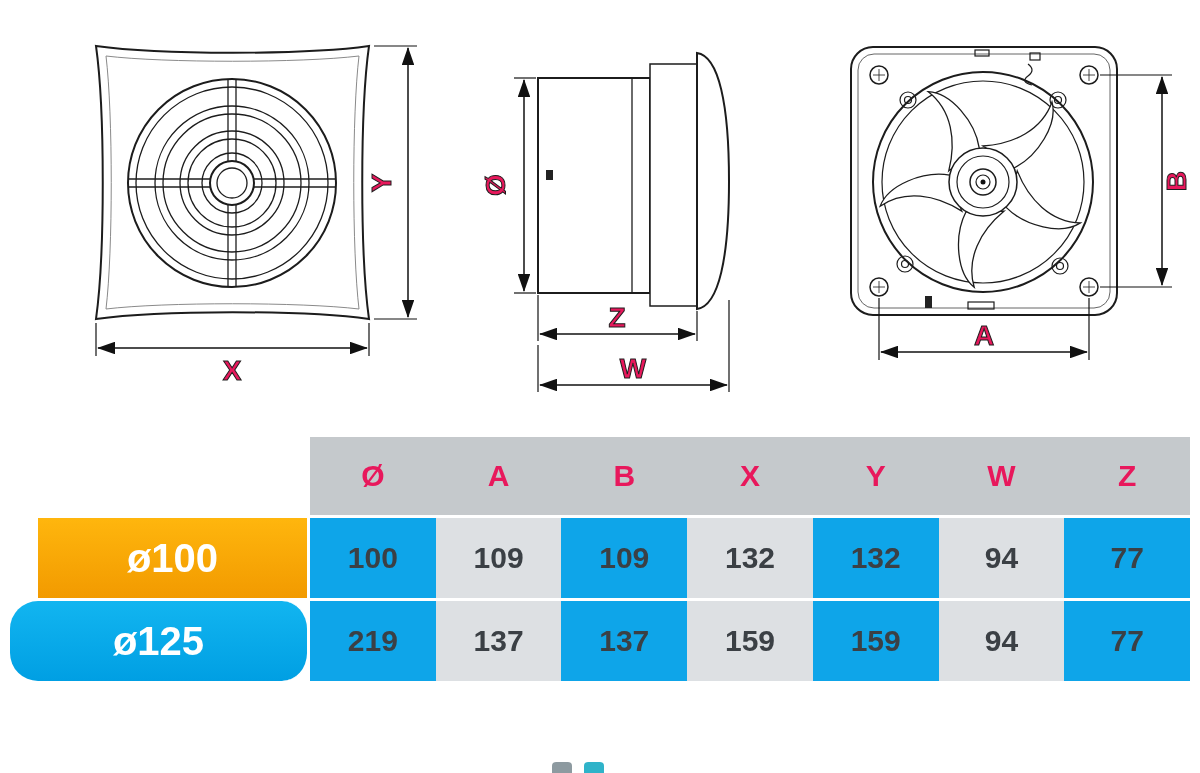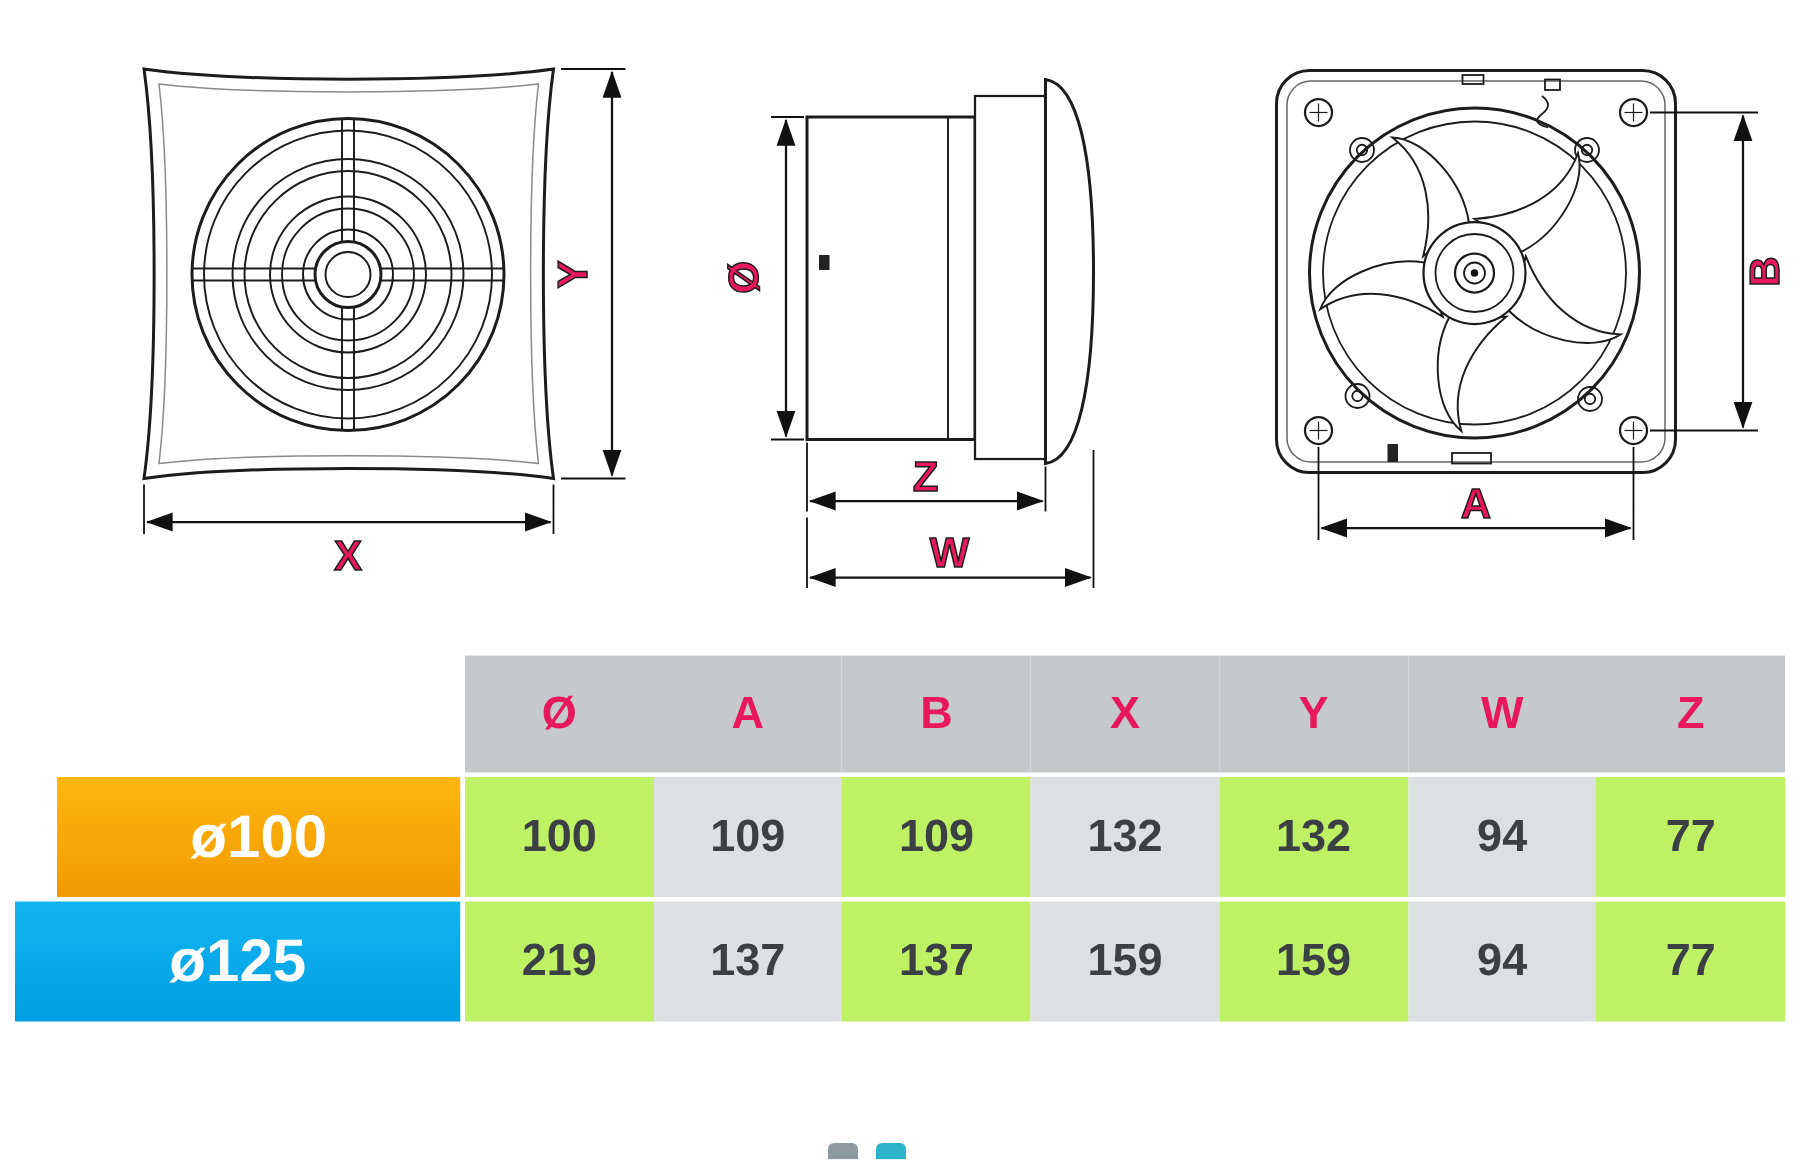--- a/index.html
+++ b/index.html
@@ -19,30 +19,30 @@
   .dim-table {
     position:absolute; left:10px; top:437px; width:1180px;
     display:grid;
     grid-template-columns:300px repeat(7, 1fr);
     grid-template-rows:78px 80px 80px;
     row-gap:3px;
   }
   .cell { display:flex; align-items:center; justify-content:center; }
   .spacer { background:transparent; border-right:3px solid #ffffff; }
   .head { background:#c5c9cc; color:#e8185c; font-size:30px; font-weight:bold; }
-  .col-dark  { background:#bef264; }
+  .col-dark  { background:#0ea5e9; }
   .col-light { background:#dde0e3; }
   .val { color:#3b4045; font-size:30px; font-weight:bold; }
   .row-label {
     color:#ffffff; font-size:40px; font-weight:bold;
     display:flex; align-items:center; justify-content:center;
     border-right:3px solid #ffffff;
   }
   .row-label.orange { background:linear-gradient(180deg,#ffb60d,#f29a00);margin-left:28px; }
-  .row-label.cyan   { background:linear-gradient(180deg,#12b5f0,#009fe3); }
+  .row-label.cyan   { background:linear-gradient(180deg,#12b5f0,#009fe3);border-radius:28px; }
 
   .bottom-artifact { position:absolute; top:762px; left:552px; width:100px; height:11px; overflow:hidden; }
   .bottom-artifact .chip { width:20px; height:20px; border-radius:4px; display:inline-block; margin-right:8px; }
   .chip.gray { background:#8d9aa0; }
   .chip.teal { background:#2fb3c9; }
 </style>
 </head>
 <body>
 
 <div class="page">

